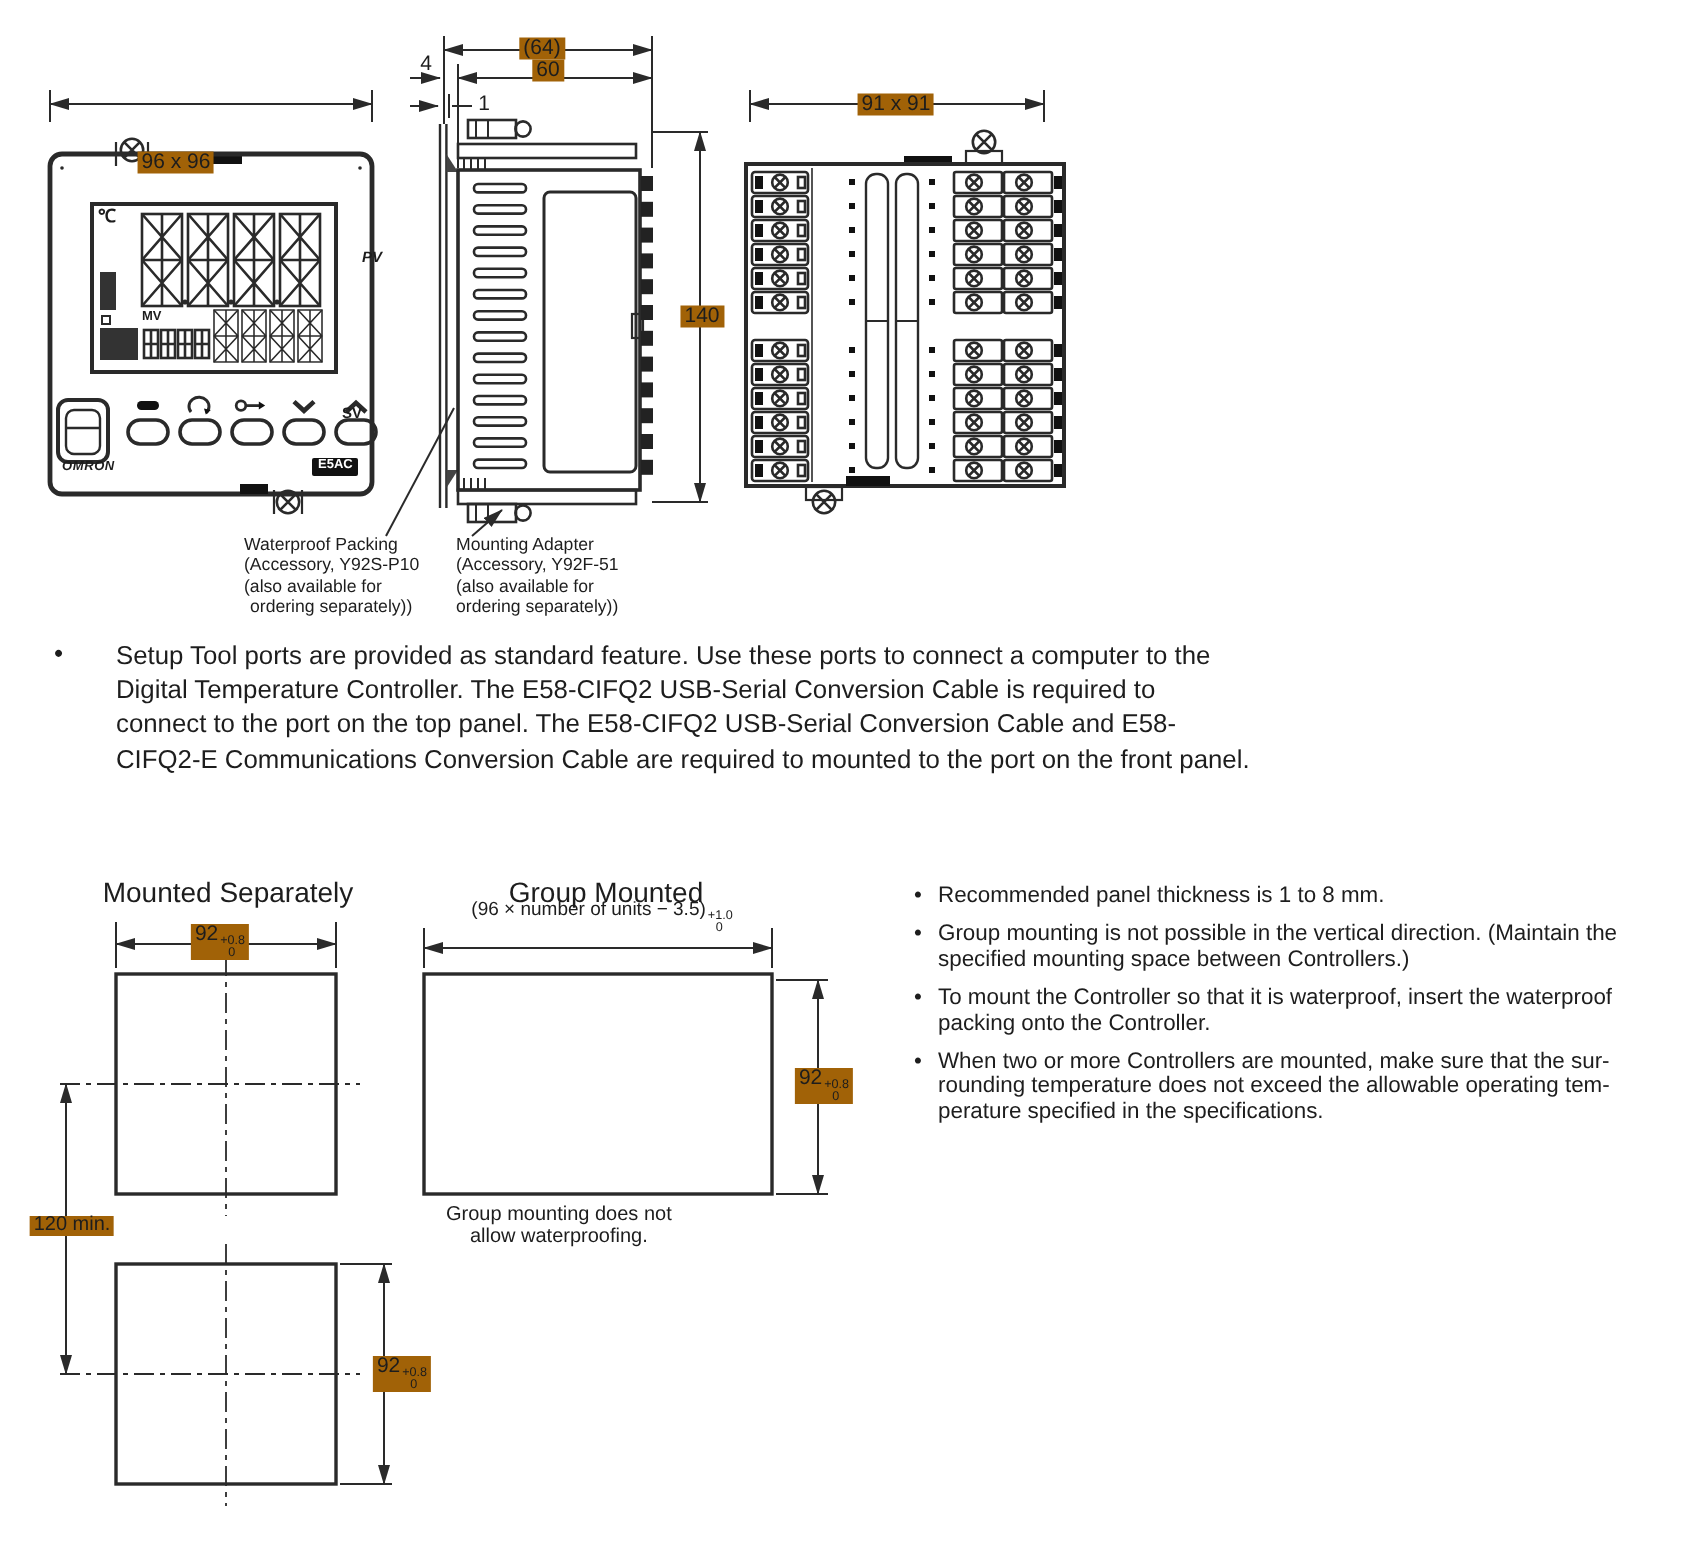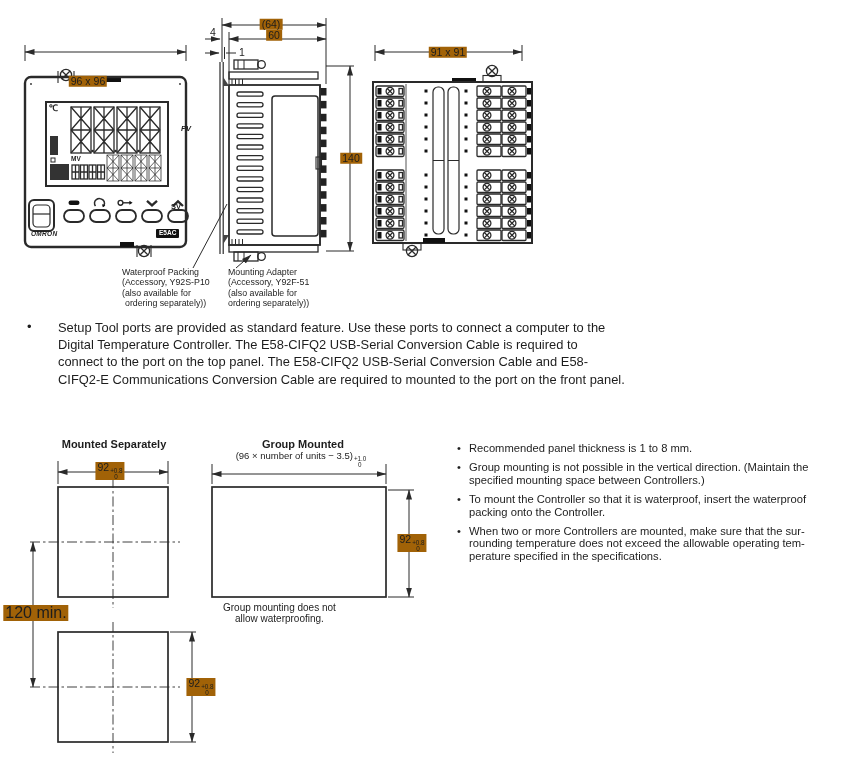--- a/index.html
+++ b/index.html
@@ -5,21 +5,21 @@
   html,body{margin:0;padding:0;background:#fff;}
   .page{position:relative;width:854px;height:772px;background:#fff;color:#1d1d1d;
         font-family:"Liberation Sans",sans-serif;overflow:hidden;}
   svg.art{position:absolute;left:0;top:0;}
   .lbl{position:absolute;transform:translate(-50%,-50%);background:#a16207;padding:0 2px;
        font-size:10.5px;line-height:1;white-space:nowrap;}
   .lbl.nobg{background:transparent;}
   .tol{display:inline-flex;flex-direction:column;align-items:flex-start;
        font-size:6.3px;line-height:6px;margin-left:1px;vertical-align:-2px;}
   .tol .z{margin-left:4px;}
-  .h{position:absolute;transform:translateX(-50%);font-weight:bold;font-size:11px;white-space:nowrap;}
+  .h{position:absolute;transform:translateX(-50%);font-weight:normal;font-size:14px;white-space:nowrap;}
   .callout{position:absolute;font-size:8.8px;line-height:10.3px;white-space:nowrap;}
   .para{position:absolute;font-size:12.9px;line-height:17.2px;white-space:nowrap;margin-left:16px;}
   .para-bullet{position:absolute;font-size:13px;}
   .notes{position:absolute;width:402px;font-size:11.2px;line-height:12.9px;}
   .note{position:relative;padding-left:13px;margin-bottom:6px;}
   .note::before{content:"•";position:absolute;left:1px;}
   .gnote{position:absolute;font-size:10px;line-height:11.3px;white-space:nowrap;text-align:center;}
   .tiny{position:absolute;line-height:1;white-space:nowrap;}
   .model-badge{background:#111;color:#fff;padding:1px 3px;border-radius:1px;}
 </style>
@@ -336,21 +336,21 @@
         <span>+0.8</span>
         <span class="z">0</span>
       </span>
 </div>
 <div class="lbl" style="left:412px;top:543px;">
   <span>92</span><span class="tol">
         <span>+0.8</span>
         <span class="z">0</span>
       </span>
 </div>
-<div class="lbl" style="left:36px;top:613px;font-size:16px;">120 min.</div>
+<div class="lbl" style="left:36px;top:613px;font-size:10px;">120 min.</div>
 
 <div class="gnote" style="left:223px;top:602px;">
   <div>Group mounting does not</div>
   <div>allow waterproofing.</div>
 </div>
 
 <div class="notes" style="left:456px;top:442px;">
   <div class="note">
     <div>Recommended panel thickness is 1 to 8 mm.</div>
   </div>

